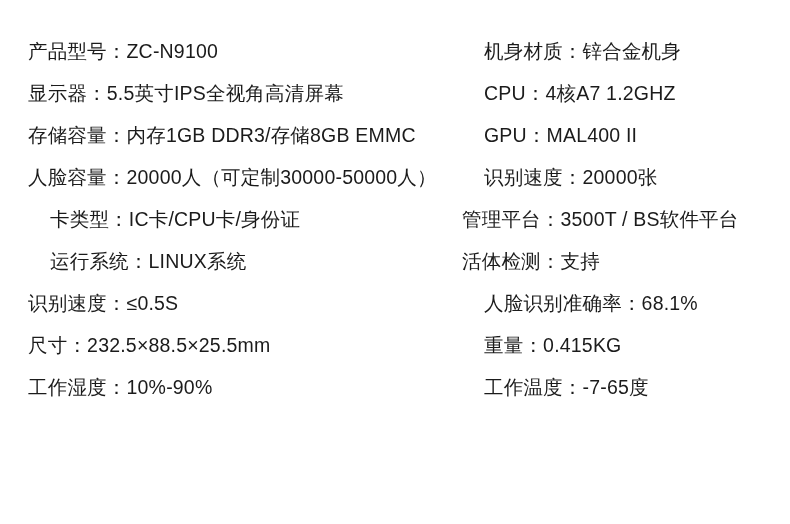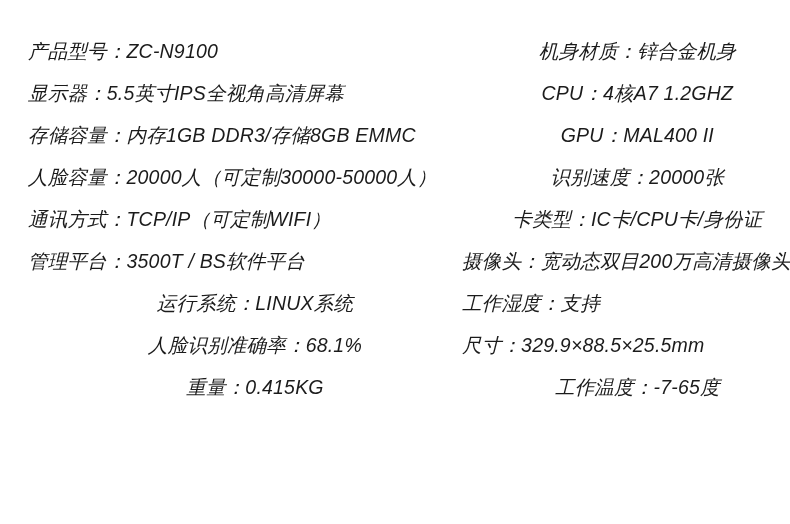--- a/index.html
+++ b/index.html
@@ -21,67 +21,65 @@
     box-sizing: border-box;
     padding: 30px 18px 24px 26px;
     background: #ffffff;
   }
   .spec-grid {
     display: grid;
     grid-template-columns: 434px 1fr;
     column-gap: 0px;
     row-gap: 0px;
     align-content: start;
-    font-style: italic;
   }
   .spec-cell {
     font-size: 19.5px;
     line-height: 42px;
     height: 42px;
     white-space: nowrap;
     letter-spacing: 0.2px;
     color: #1b1b1b;
   }
   .spec-cell.left {
     padding-left: 2px;
   }
   .spec-cell.right {
     padding-left: 24px;
-    text-align: center;
   }
 </style>
 </head>
 <body>
 
 <div class="spec-sheet">
   <div class="spec-grid">
 
     <div class="spec-cell left">产品型号：ZC-N9100</div>
     <div class="spec-cell right">机身材质：锌合金机身</div>
 
     <div class="spec-cell left">显示器：5.5英寸IPS全视角高清屏幕</div>
     <div class="spec-cell right">CPU：4核A7 1.2GHZ</div>
 
     <div class="spec-cell left">存储容量：内存1GB DDR3/存储8GB EMMC</div>
     <div class="spec-cell right">GPU：MAL400 II</div>
 
     <div class="spec-cell left">人脸容量：20000人（可定制30000-50000人）</div>
     <div class="spec-cell right">识别速度：20000张</div>
 
-    <div class="spec-cell left">通讯方式：TCP/IP（可定制WIFI）</div>
     <div class="spec-cell right">卡类型：IC卡/CPU卡/身份证</div>
 
     <div class="spec-cell left">管理平台：3500T / BS软件平台</div>
 
-    <div class="spec-cell left">摄像头：宽动态双目200万高清摄像头</div>
     <div class="spec-cell right">运行系统：LINUX系统</div>
 
-    <div class="spec-cell left">工作湿度：支持</div>
+    <div class="spec-cell left">活体检测：支持</div>
 
+    <div class="spec-cell left">识别速度：≤0.5S</div>
     <div class="spec-cell right">人脸识别准确率：68.1%</div>
 
-    <div class="spec-cell left">尺寸：329.9×88.5×25.5mm</div>
+    <div class="spec-cell left">尺寸：232.5×88.5×25.5mm</div>
     <div class="spec-cell right">重量：0.415KG</div>
 
+    <div class="spec-cell left">工作湿度：10%-90%</div>
     <div class="spec-cell right">工作温度：-7-65度</div>
 
   </div>
 </div>
 
 </body></html>

